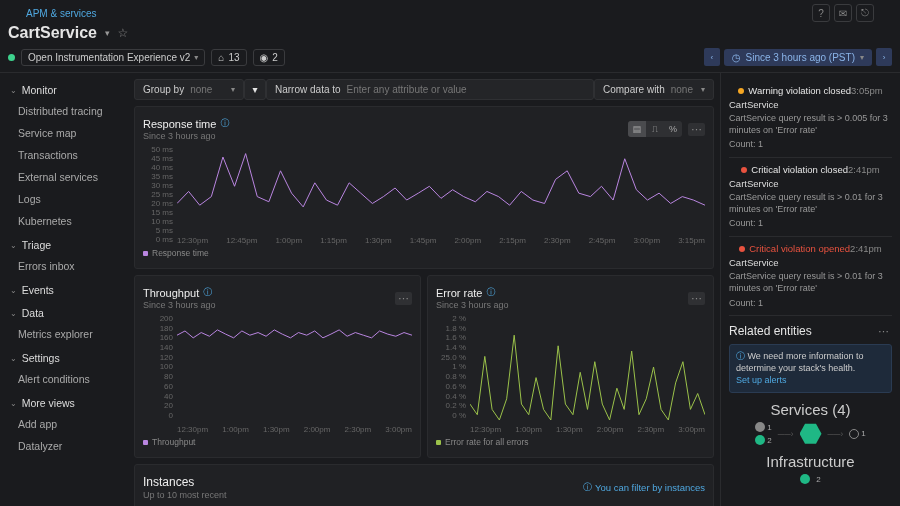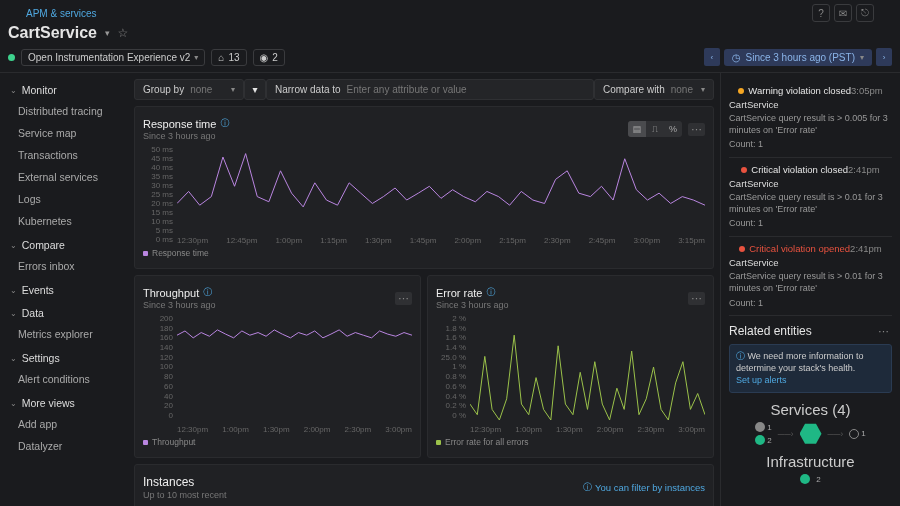--- a/index.html
+++ b/index.html
@@ -215,21 +215,21 @@
     <div id="monitor-items">
         <div class="sidebar-item sub">Distributed tracing</div>
         <div class="sidebar-item sub">Service map</div>
         <div class="sidebar-item sub">Transactions</div>
         <div class="sidebar-item sub">External services</div>
         <div class="sidebar-item sub">Logs</div>
         <div class="sidebar-item sub">Kubernetes</div>
       </div>
     <div class="sidebar-header">
         <span class="chev">⌄</span>
-        <span>Compare</span>
+        <span>Triage</span>
       </div>
     <div id="triage-items">
         <div class="sidebar-item sub">Errors inbox</div>
       </div>
     <div class="sidebar-header">
         <span class="chev">⌄</span>
         <span>Events</span>
       </div>
     <div class="sidebar-header">
         <span class="chev">⌄</span>

